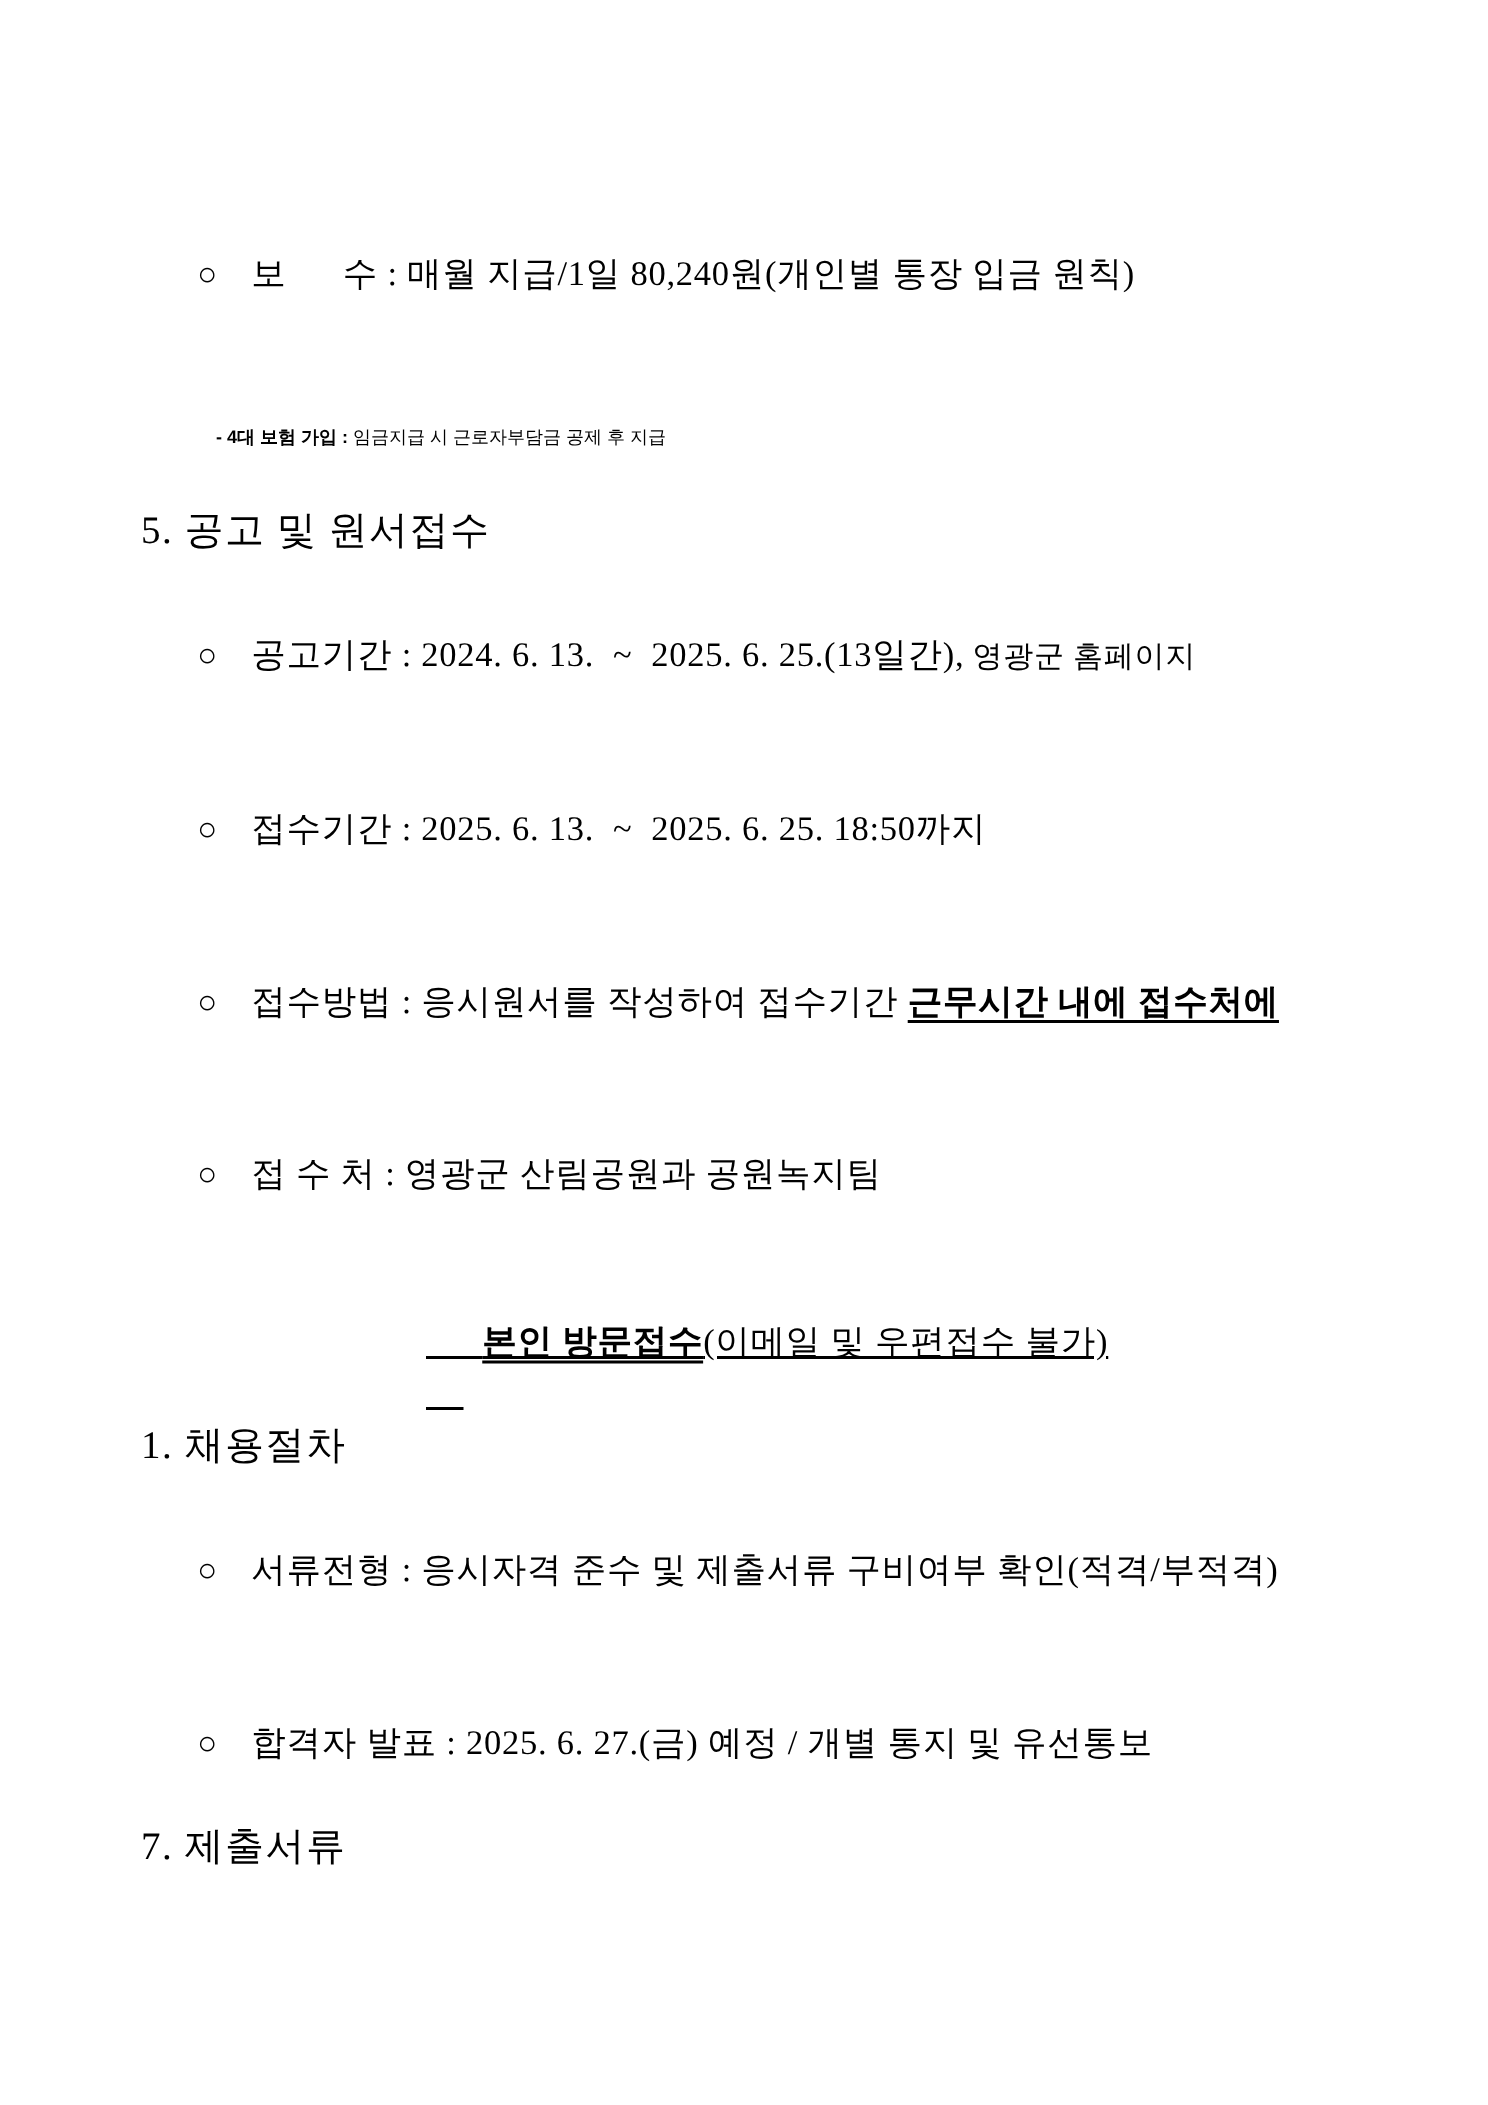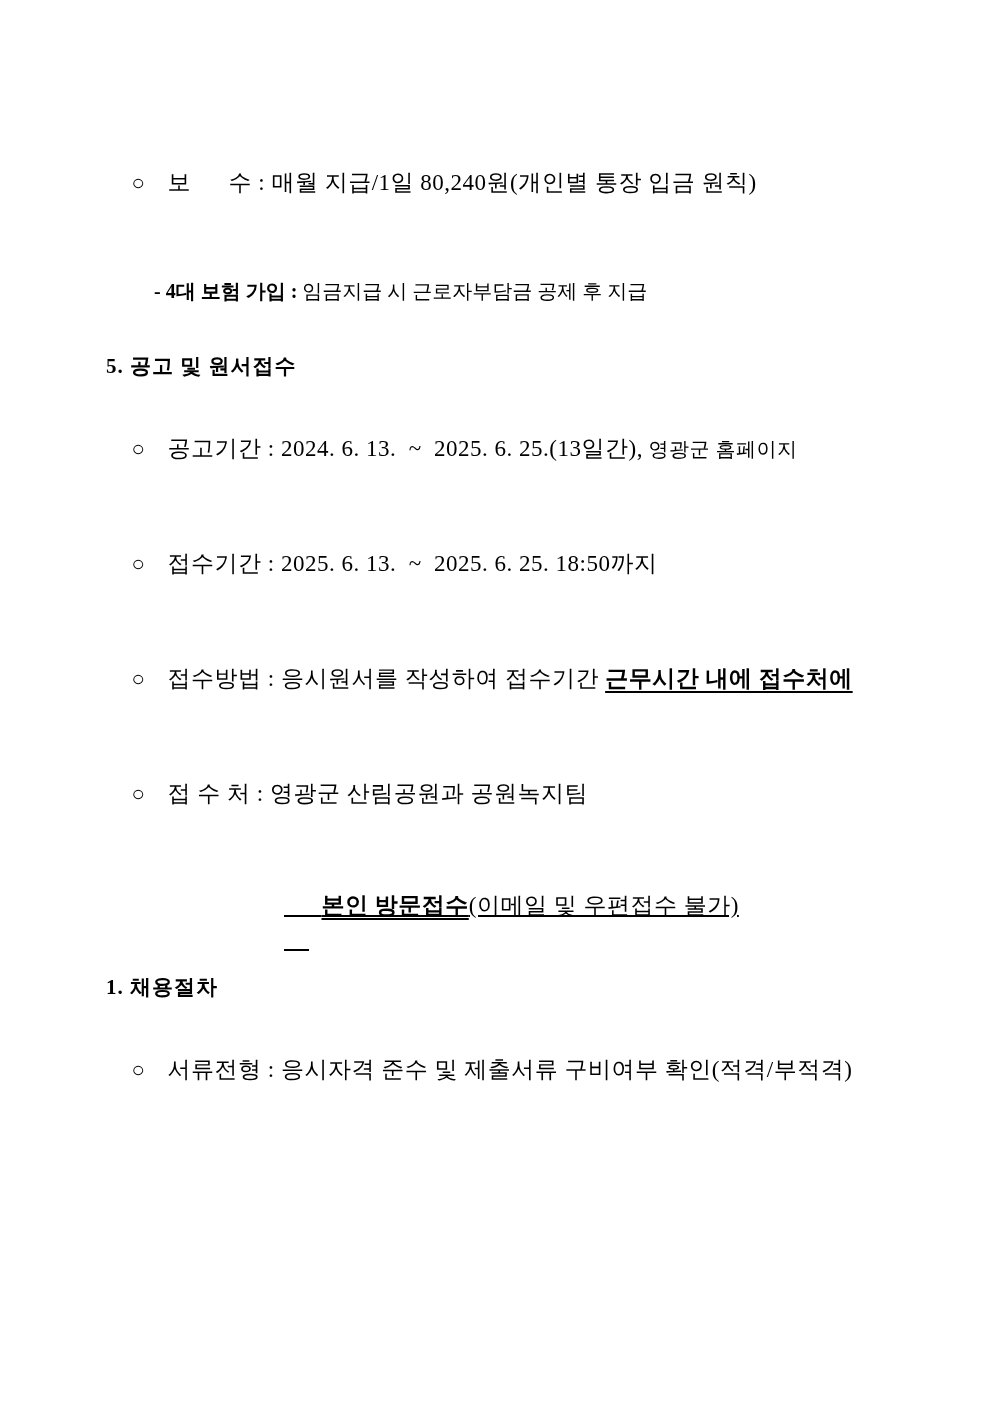--- a/index.html
+++ b/index.html
@@ -28,31 +28,31 @@
     letter-spacing: 0.5px;
   }
   .bullet {
     display: inline-block;
     width: 36px;
     font-size: 22px;
   }
   .sub-line {
     margin-top: 12px;
     padding-left: 30px;
-    font-size: 20px;
+    font-size: 12px;
     line-height: 30px;
-    font-family: Liberation Serif, serif;
+    font-family: Liberation Sans, sans-serif;
     white-space: pre-wrap;
   }
   .lead-bold { font-weight: bold; }
   h2.sec-title {
-    font-size: 21px;
-    font-weight: bold;
+    font-size: 26px;
+    font-weight: normal;
     line-height: 36px;
-    margin: 12px;
+    margin: 0;
     letter-spacing: 1px;
     white-space: pre-wrap;
   }
   .mt-sec5  { margin-top: 62px; }
   .mt-sec6  { margin-top: 34px; }
   .mt-sec7  { margin-top: 52px; }
   .mt-item  { margin-top: 13px; }
   .mt-first { margin-top: 14px; }
   .small-serif { font-size: 20px; }
   .emph {
@@ -106,23 +106,27 @@
   </section>
 
   <section>
     <h2 class="sec-title mt-sec6">1. 채용절차</h2>
 
     <div class="item mt-first">
       <span class="bullet">○</span><span>서류전형 : 응시자격 준수 및 제출서류 구비여부 확인(적격/부적격)</span>
     </div>
 
 
+    <div class="item mt-item">
+      <span class="bullet">○</span><span>합격자 발표 : 2025. 6. 27.(금) 예정 / 개별 통지 및 유선통보</span>
+    </div>
   </section>
 
   <section>
+    <h2 class="sec-title mt-sec7">7. 제출서류</h2>
 
     <div class="item mt-first sec7-item">
       
     </div>
 
   </section>
 
 </div>
 
 </body></html>

